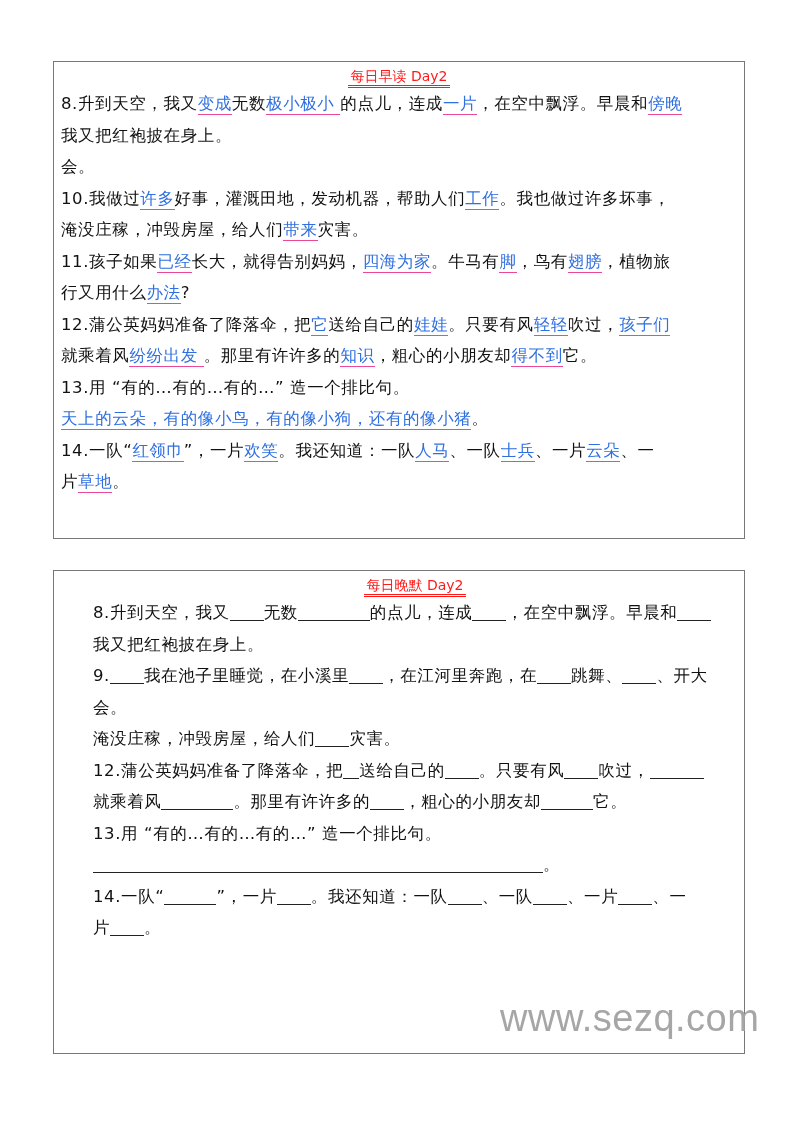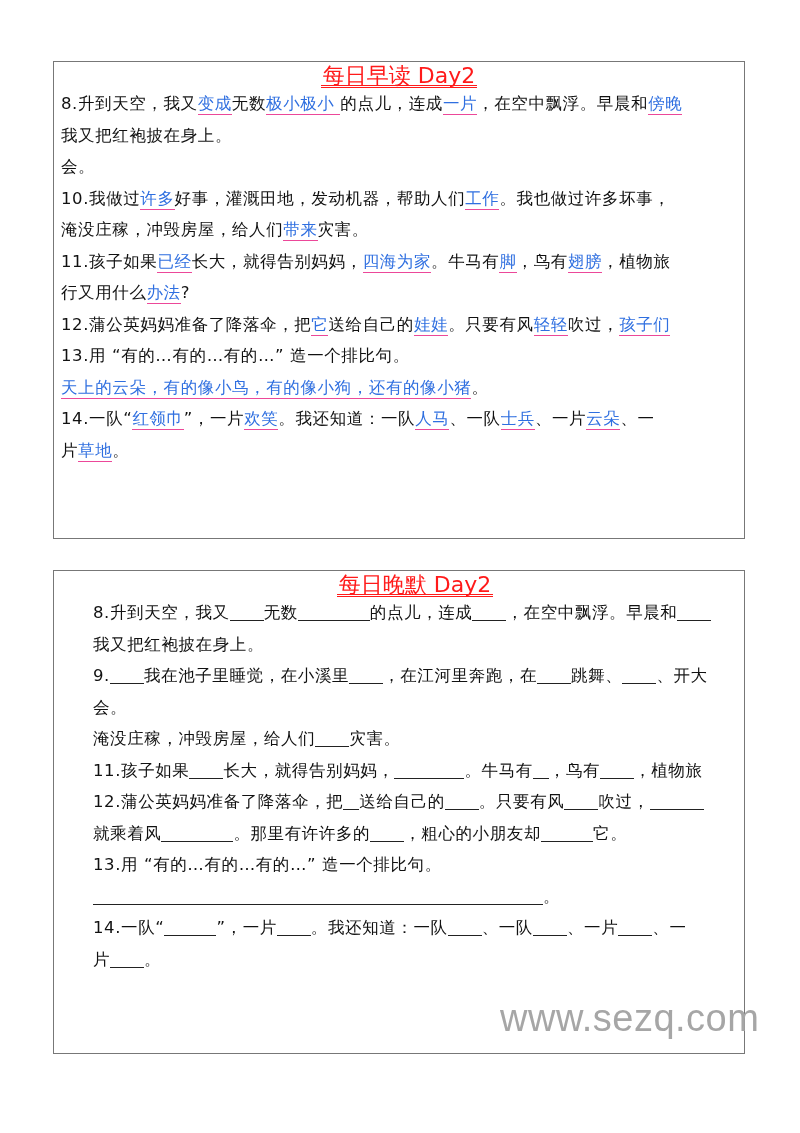--- a/index.html
+++ b/index.html
@@ -2,21 +2,21 @@
 <html><head>
 <meta charset="utf-8">
 <style>
   html, body { margin: 0; padding: 0; background: #ffffff; }
   body { width: 800px; height: 1133px; position: relative; overflow: hidden;
          font-family: "DejaVu Sans", sans-serif; color: #111; }
   .box { position: absolute; left: 53px; width: 692px; border: 1px solid #777;
          box-sizing: border-box; background: #fff; }
   .box.am { top: 61px; height: 478px; }
   .box.pm { top: 570px; height: 484px; padding-left: 32px; }
-  .title { text-align: center; color: #ff1a1a; font-size: 22px; line-height: 20px;
+  .title { text-align: center; color: #ff1a1a; font-size: 14px; line-height: 20px;
            margin-top: 4px; height: 22px; }
   .title span { display: inline-block; border-bottom: 3px double #ff1a1a; padding: 0 2px; line-height: 18px; }
   .lines { padding: 0 6px 0 7px; }
   .line { font-size: 16.5px; height: 31.5px; line-height: 31.5px; white-space: nowrap; letter-spacing: 0.6px; }
   .ans { color: #2f6fe0; border-bottom: 1px solid #ec4899; padding-bottom: 1px; }
   .blank { display: inline-block; border-bottom: 1px solid #222; height: 18px; vertical-align: -3px; }
   .watermark { position: absolute; left: 500px; top: 997px; font-family: "Liberation Sans", sans-serif;
                font-size: 38px; color: #a6a6a6; letter-spacing: 0.5px; }
 </style>
 </head>
@@ -26,36 +26,36 @@
   <div class="title"><span>每日早读  Day2</span></div>
   <div class="lines" id="am-lines">
       <div class="line"><span>8.升到天空，我又</span><span class="ans">变成</span><span>无数</span><span class="ans">极小极小 </span><span>的点儿，连成</span><span class="ans">一片</span><span>，在空中飘浮。早晨和</span><span class="ans">傍晚</span></div>
       <div class="line"><span>我又把红袍披在身上。</span></div>
       <div class="line"><span>会。</span></div>
       <div class="line"><span>10.我做过</span><span class="ans">许多</span><span>好事，灌溉田地，发动机器，帮助人们</span><span class="ans">工作</span><span>。我也做过许多坏事，</span></div>
       <div class="line"><span>淹没庄稼，冲毁房屋，给人们</span><span class="ans">带来</span><span>灾害。</span></div>
       <div class="line"><span>11.孩子如果</span><span class="ans">已经</span><span>长大，就得告别妈妈，</span><span class="ans">四海为家</span><span>。牛马有</span><span class="ans">脚</span><span>，鸟有</span><span class="ans">翅膀</span><span>，植物旅</span></div>
       <div class="line"><span>行又用什么</span><span class="ans">办法</span><span>?</span></div>
       <div class="line"><span>12.蒲公英妈妈准备了降落伞，把</span><span class="ans">它</span><span>送给自己的</span><span class="ans">娃娃</span><span>。只要有风</span><span class="ans">轻轻</span><span>吹过，</span><span class="ans">孩子们</span></div>
+      <div class="line"><span>就乘着风</span><span class="ans">纷纷出发 </span><span>。那里有许许多的</span><span class="ans">知识</span><span>，粗心的小朋友却</span><span class="ans">得不到</span><span>它。</span></div>
       <div class="line"><span>13.用 “有的…有的…有的…” 造一个排比句。</span></div>
       <div class="line"><span class="ans">天上的云朵，有的像小鸟，有的像小狗，还有的像小猪</span><span>。</span></div>
       <div class="line"><span>14.一队“</span><span class="ans">红领巾</span><span>”，一片</span><span class="ans">欢笑</span><span>。我还知道：一队</span><span class="ans">人马</span><span>、一队</span><span class="ans">士兵</span><span>、一片</span><span class="ans">云朵</span><span>、一</span></div>
       <div class="line"><span>片</span><span class="ans">草地</span><span>。</span></div>
     </div>
 </div>
 
 <div class="box pm">
   <div class="title"><span>每日晚默  Day2</span></div>
   <div class="lines" id="pm-lines">
       <div class="line"><span>8.升到天空，我又</span><span class="blank" style="width: 34px;"></span><span>无数</span><span class="blank" style="width: 72px;"></span><span>的点儿，连成</span><span class="blank" style="width: 34px;"></span><span>，在空中飘浮。早晨和</span><span class="blank" style="width: 34px;"></span></div>
       <div class="line"><span>我又把红袍披在身上。</span></div>
       <div class="line"><span>9.</span><span class="blank" style="width: 34px;"></span><span>我在池子里睡觉，在小溪里</span><span class="blank" style="width: 34px;"></span><span>，在江河里奔跑，在</span><span class="blank" style="width: 34px;"></span><span>跳舞、</span><span class="blank" style="width: 34px;"></span><span>、开大</span></div>
       <div class="line"><span>会。</span></div>
       <div class="line"><span>淹没庄稼，冲毁房屋，给人们</span><span class="blank" style="width: 34px;"></span><span>灾害。</span></div>
-      <div class="line"><span>11.孩子如果</span><span class="blank" style="width: 34px;"></span><span>长大，就得告别妈妈，</span><span class="blank" style="width: 70px;"></span><span>。牛马有</span><span class="blank" style="width: 16px;"></span><span>，鸟有</span><span class="blank" style="width: 34px;"></span><span>，植物旅</span></div>
       <div class="line"><span>12.蒲公英妈妈准备了降落伞，把</span><span class="blank" style="width: 16px;"></span><span>送给自己的</span><span class="blank" style="width: 34px;"></span><span>。只要有风</span><span class="blank" style="width: 34px;"></span><span>吹过，</span><span class="blank" style="width: 54px;"></span></div>
       <div class="line"><span>就乘着风</span><span class="blank" style="width: 72px;"></span><span>。那里有许许多的</span><span class="blank" style="width: 34px;"></span><span>，粗心的小朋友却</span><span class="blank" style="width: 52px;"></span><span>它。</span></div>
       <div class="line"><span>13.用 “有的…有的…有的…” 造一个排比句。</span></div>
       <div class="line"><span class="blank" style="width: 450px;"></span><span>。</span></div>
       <div class="line"><span>14.一队“</span><span class="blank" style="width: 52px;"></span><span>”，一片</span><span class="blank" style="width: 34px;"></span><span>。我还知道：一队</span><span class="blank" style="width: 34px;"></span><span>、一队</span><span class="blank" style="width: 34px;"></span><span>、一片</span><span class="blank" style="width: 34px;"></span><span>、一</span></div>
       <div class="line"><span>片</span><span class="blank" style="width: 34px;"></span><span>。</span></div>
     </div>
 </div>
 
 <div class="watermark">www.sezq.com</div>

